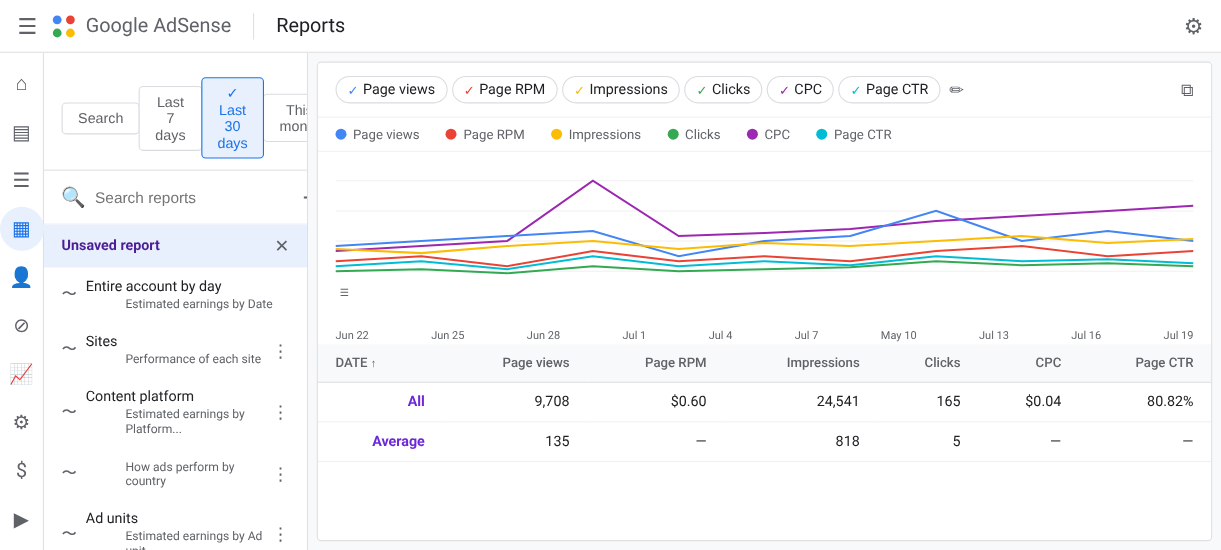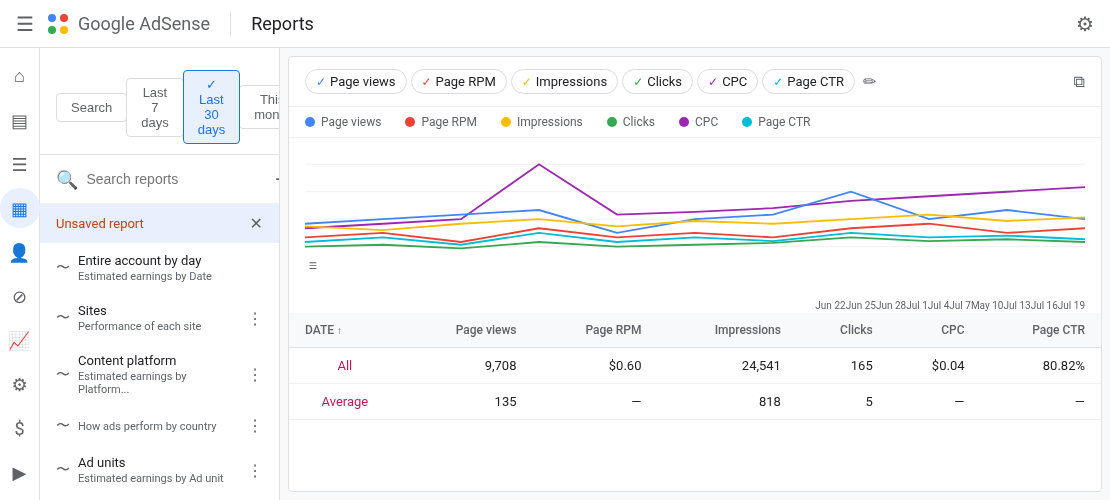--- a/index.html
+++ b/index.html
@@ -33,24 +33,24 @@
     .filter-btn.active { background: #e8f0fe; border-color: #1a73e8; color: #1a73e8; font-weight: 500; z-index: 1; }
 
     
     .search-bar { display: flex; align-items: center; gap: 8px; padding: 12px 16px; border-bottom: 1px solid #f0f0f0; }
     .search-input { border: none; outline: none; font-size: 14px; flex: 1; color: #0f766e; background: transparent; }
     .search-icon { color: #5f6368; font-size: 18px; }
     .add-icon { color: #5f6368; font-size: 20px; cursor: pointer; }
 
     .sidebar-item { display: flex; align-items: center; padding: 10px 16px; cursor: pointer; border-radius: 0; gap: 8px; }
     .sidebar-item.active { background: #e8f0fe; }
-    .sidebar-item.active .item-title { color: #c2410c; font-weight: 400; }
+    .sidebar-item.active .item-title { color: #4c1d95; font-weight: 700; }
     .item-text { flex: 1; }
     .item-title { font-size: 13px; color: #202124; display: flex; align-items: center; gap: 4px; }
-    .item-subtitle { font-size: 11px; color: #5f6368; margin-top: 2px; }
+    .item-subtitle { font-size: 11px; color: #5f6368; margin-top: 2px; margin-left: 36px; }
     .item-icon { color: #5f6368; font-size: 16px; }
     .dots-icon { color: #5f6368; font-size: 16px; cursor: pointer; margin-left: auto; }
     .close-icon { color: #5f6368; font-size: 16px; cursor: pointer; }
     .wave-icon { font-size: 14px; }
 
     
     .content-inner { flex: 1; overflow: auto; padding: 0; background: #fff; margin: 8px; border-radius: 4px; border: 1px solid #e0e0e0; }
 
     
     .chart-header { display: flex; align-items: center; padding: 12px 16px; border-bottom: 1px solid #f0f0f0; gap: 4px; }
@@ -59,28 +59,28 @@
     .edit-icon { color: #5f6368; cursor: pointer; font-size: 16px; margin-left: 4px; }
     .filter-icon { color: #5f6368; cursor: pointer; font-size: 16px; margin-left: auto; }
 
     .legend-row { display: flex; align-items: center; padding: 8px 16px; gap: 24px; border-bottom: 1px solid #f0f0f0; flex-wrap: wrap; }
     .legend-item { display: flex; align-items: center; gap: 6px; font-size: 12px; color: #5f6368; }
     .legend-dot { width: 10px; height: 10px; border-radius: 50%; }
 
     .chart-container { position: relative; height: 160px; padding: 8px 16px 24px; overflow: hidden; }
     .chart-svg { width: 100%; height: 100%; }
 
-    .x-axis { display: flex; justify-content: flex-end; padding: 2px 16px; font-size: 10px; color: #5f6368; }
+    .x-axis { display: flex; justify-content: space-between; padding: 2px 16px; font-size: 10px; color: #5f6368; }
 
     
     .data-table { width: 100%; border-collapse: collapse; }
     .data-table th { padding: 10px 16px; text-align: right; font-size: 12px; color: #5f6368; font-weight: 500; border-bottom: 1px solid #e0e0e0; background: #f8f9fa; }
     .data-table th:first-child { text-align: left; }
     .data-table td { padding: 10px 16px; text-align: right; font-size: 13px; border-bottom: 1px solid #f0f0f0; }
-    .data-table td:first-child { text-align: center; color: #be185d; font-weight: 400; }
+    .data-table td:first-child { text-align: right; color: #6d28d9; font-weight: 700; }
     .sort-icon { display: inline-block; font-size: 10px; }
 
     
     .color-blue { color: #4285f4; }
     .color-red { color: #ea4335; }
     .color-yellow { color: #fbbc04; }
     .color-green { color: #34a853; }
     .color-purple { color: #9c27b0; }
     .color-cyan { color: #00bcd4; }
 

